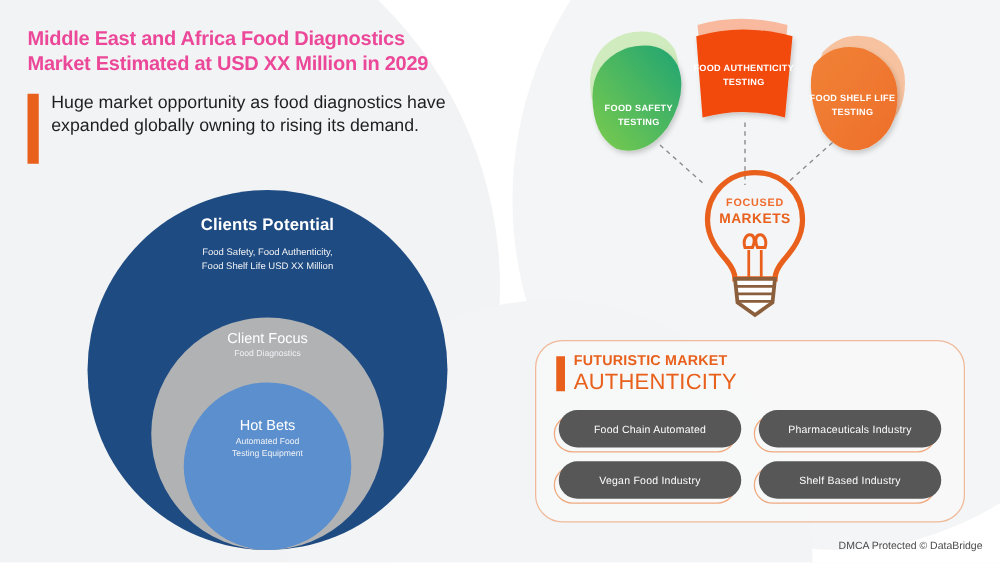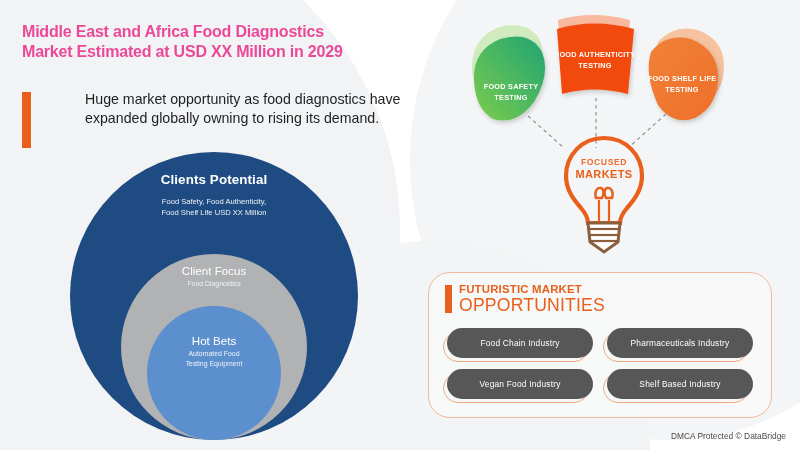--- a/index.html
+++ b/index.html
@@ -63,22 +63,21 @@
     font-size: 16px;
     font-weight: bold;
     line-height: 1.28;
     color: #ec4899;
     letter-spacing: -0.2px;
     margin: 0;
   }
   .subtitle-wrap {
     display: flex;
     align-items: flex-start;
-    margin-top: 27px;
-    gap: 44px;
+    margin-top: 10px;
   }
   .accent-bar {
     width: 9px;
     height: 56px;
     background: #e8601c;
     flex: 0 0 auto;
     margin-right: 10px;
     margin-top: 2px;
   }
   .subtitle {
@@ -400,27 +399,27 @@
         <div>Testing Equipment</div>
       </div>
     </div>
   </div>
 
   <div class="opps">
     <div class="opps-head">
       <div class="opps-bar"></div>
       <div>
         <div class="opps-l1">FUTURISTIC MARKET</div>
-        <div class="opps-l2">OPPORTUNITIES</div>
+        <div class="opps-l2">AUTHENTICITY</div>
       </div>
     </div>
     <div class="opps-grid">
       <div class="pill-wrap">
         <div class="pill-ghost"></div>
-        <div class="pill">Food Chain Industry</div>
+        <div class="pill">Food Chain Automated</div>
       </div>
       <div class="pill-wrap">
         <div class="pill-ghost"></div>
         <div class="pill">Pharmaceuticals Industry</div>
       </div>
       <div class="pill-wrap">
         <div class="pill-ghost"></div>
         <div class="pill">Vegan Food Industry</div>
       </div>
       <div class="pill-wrap">

